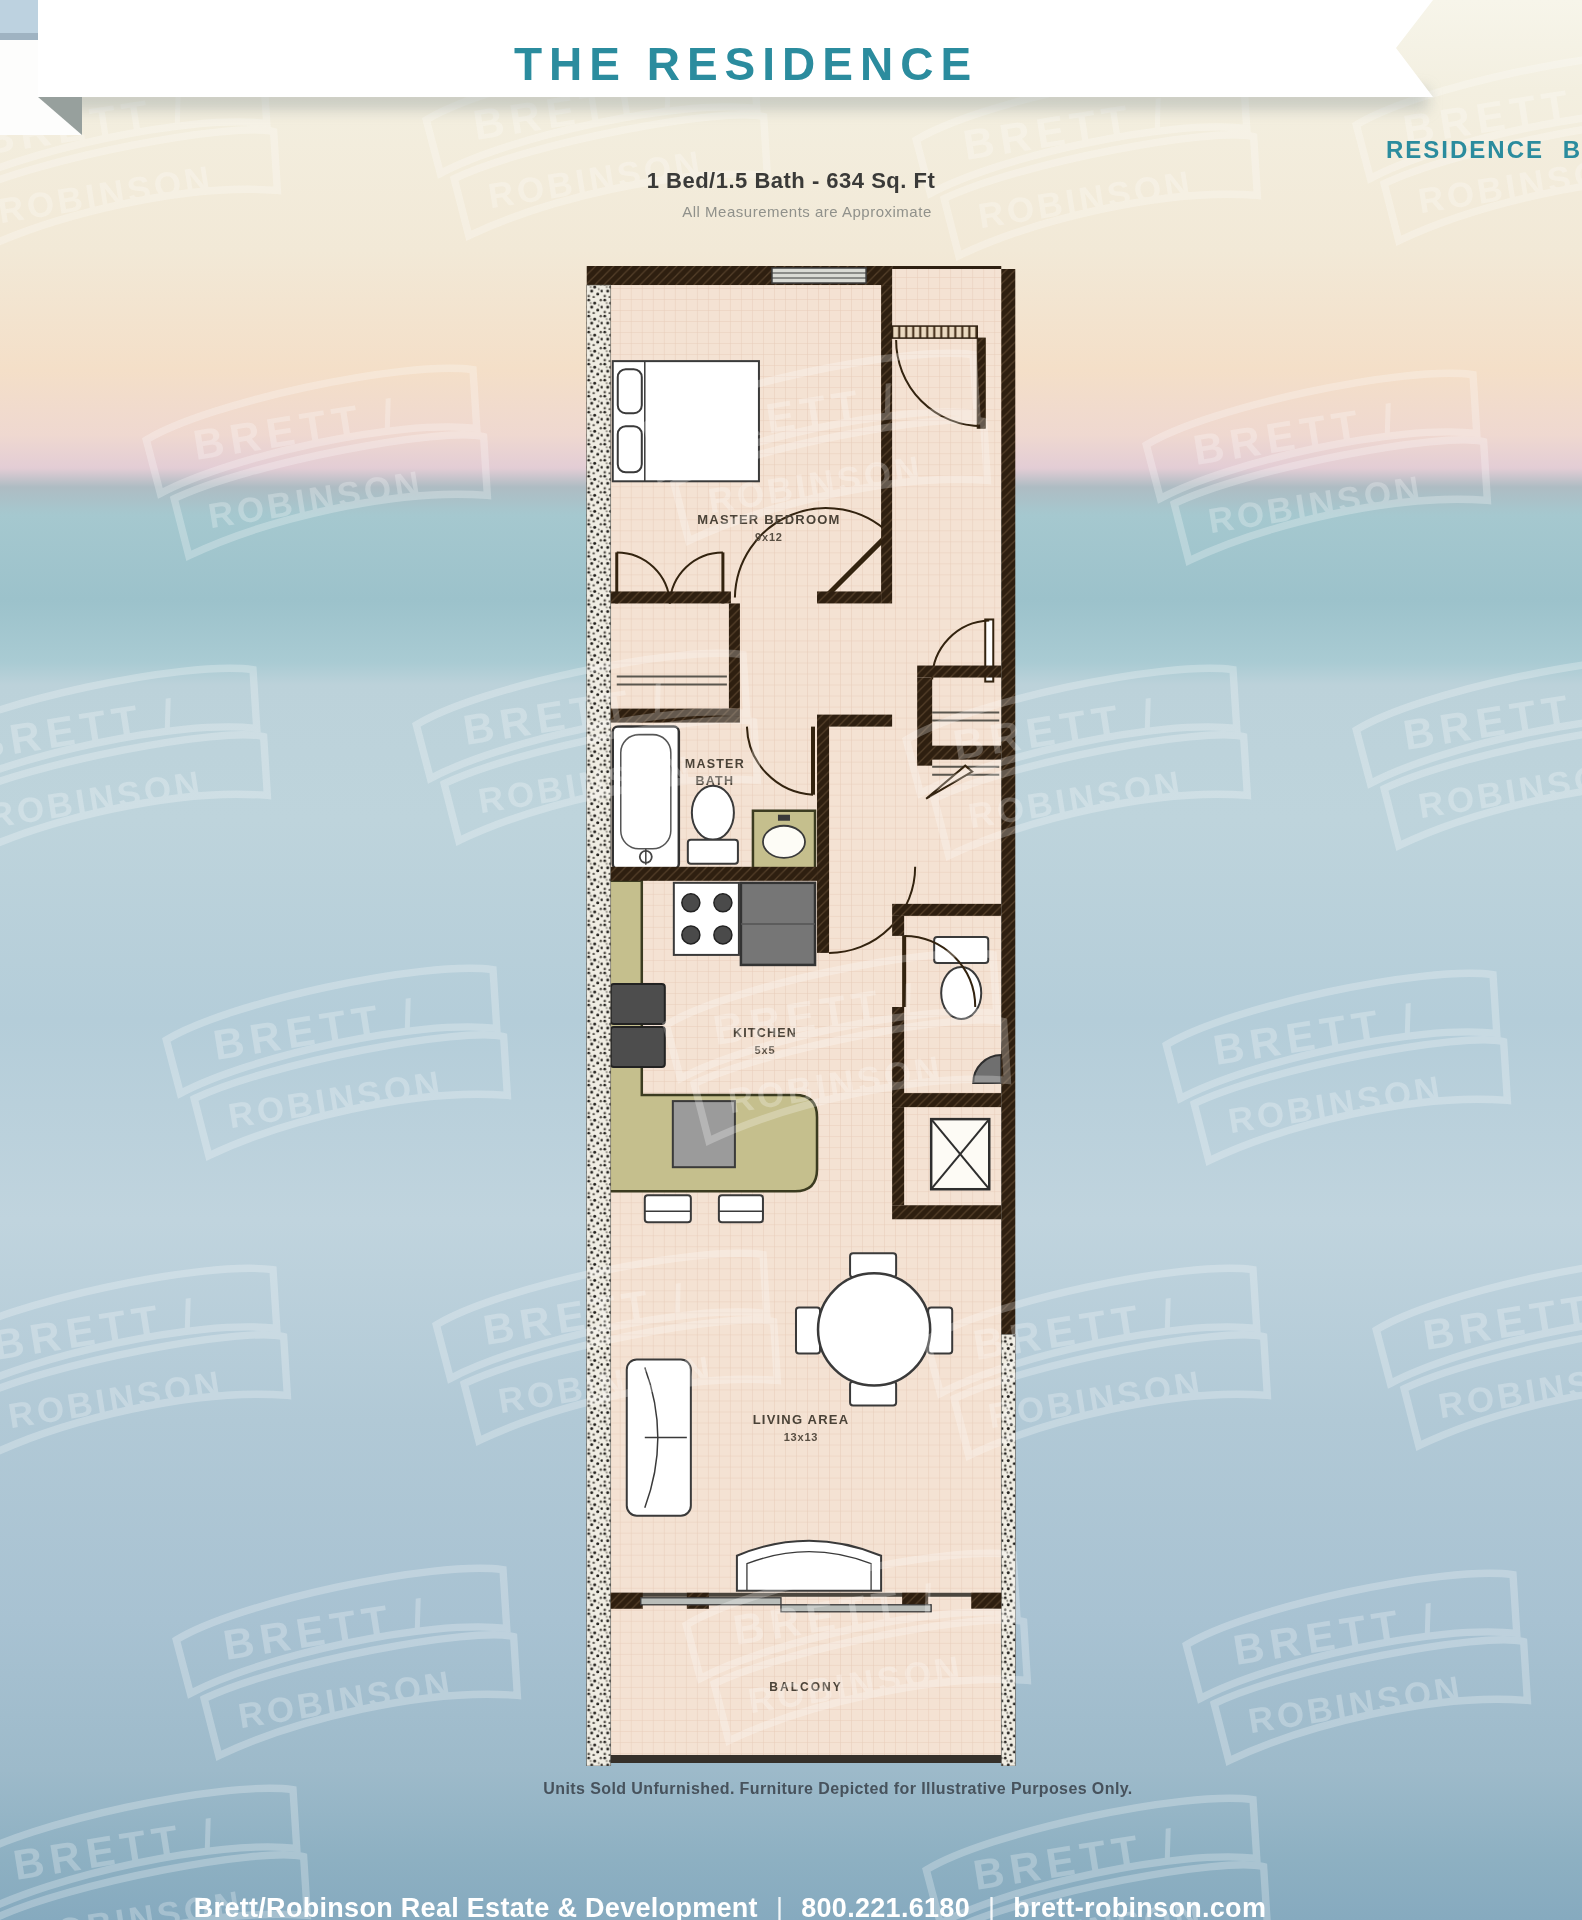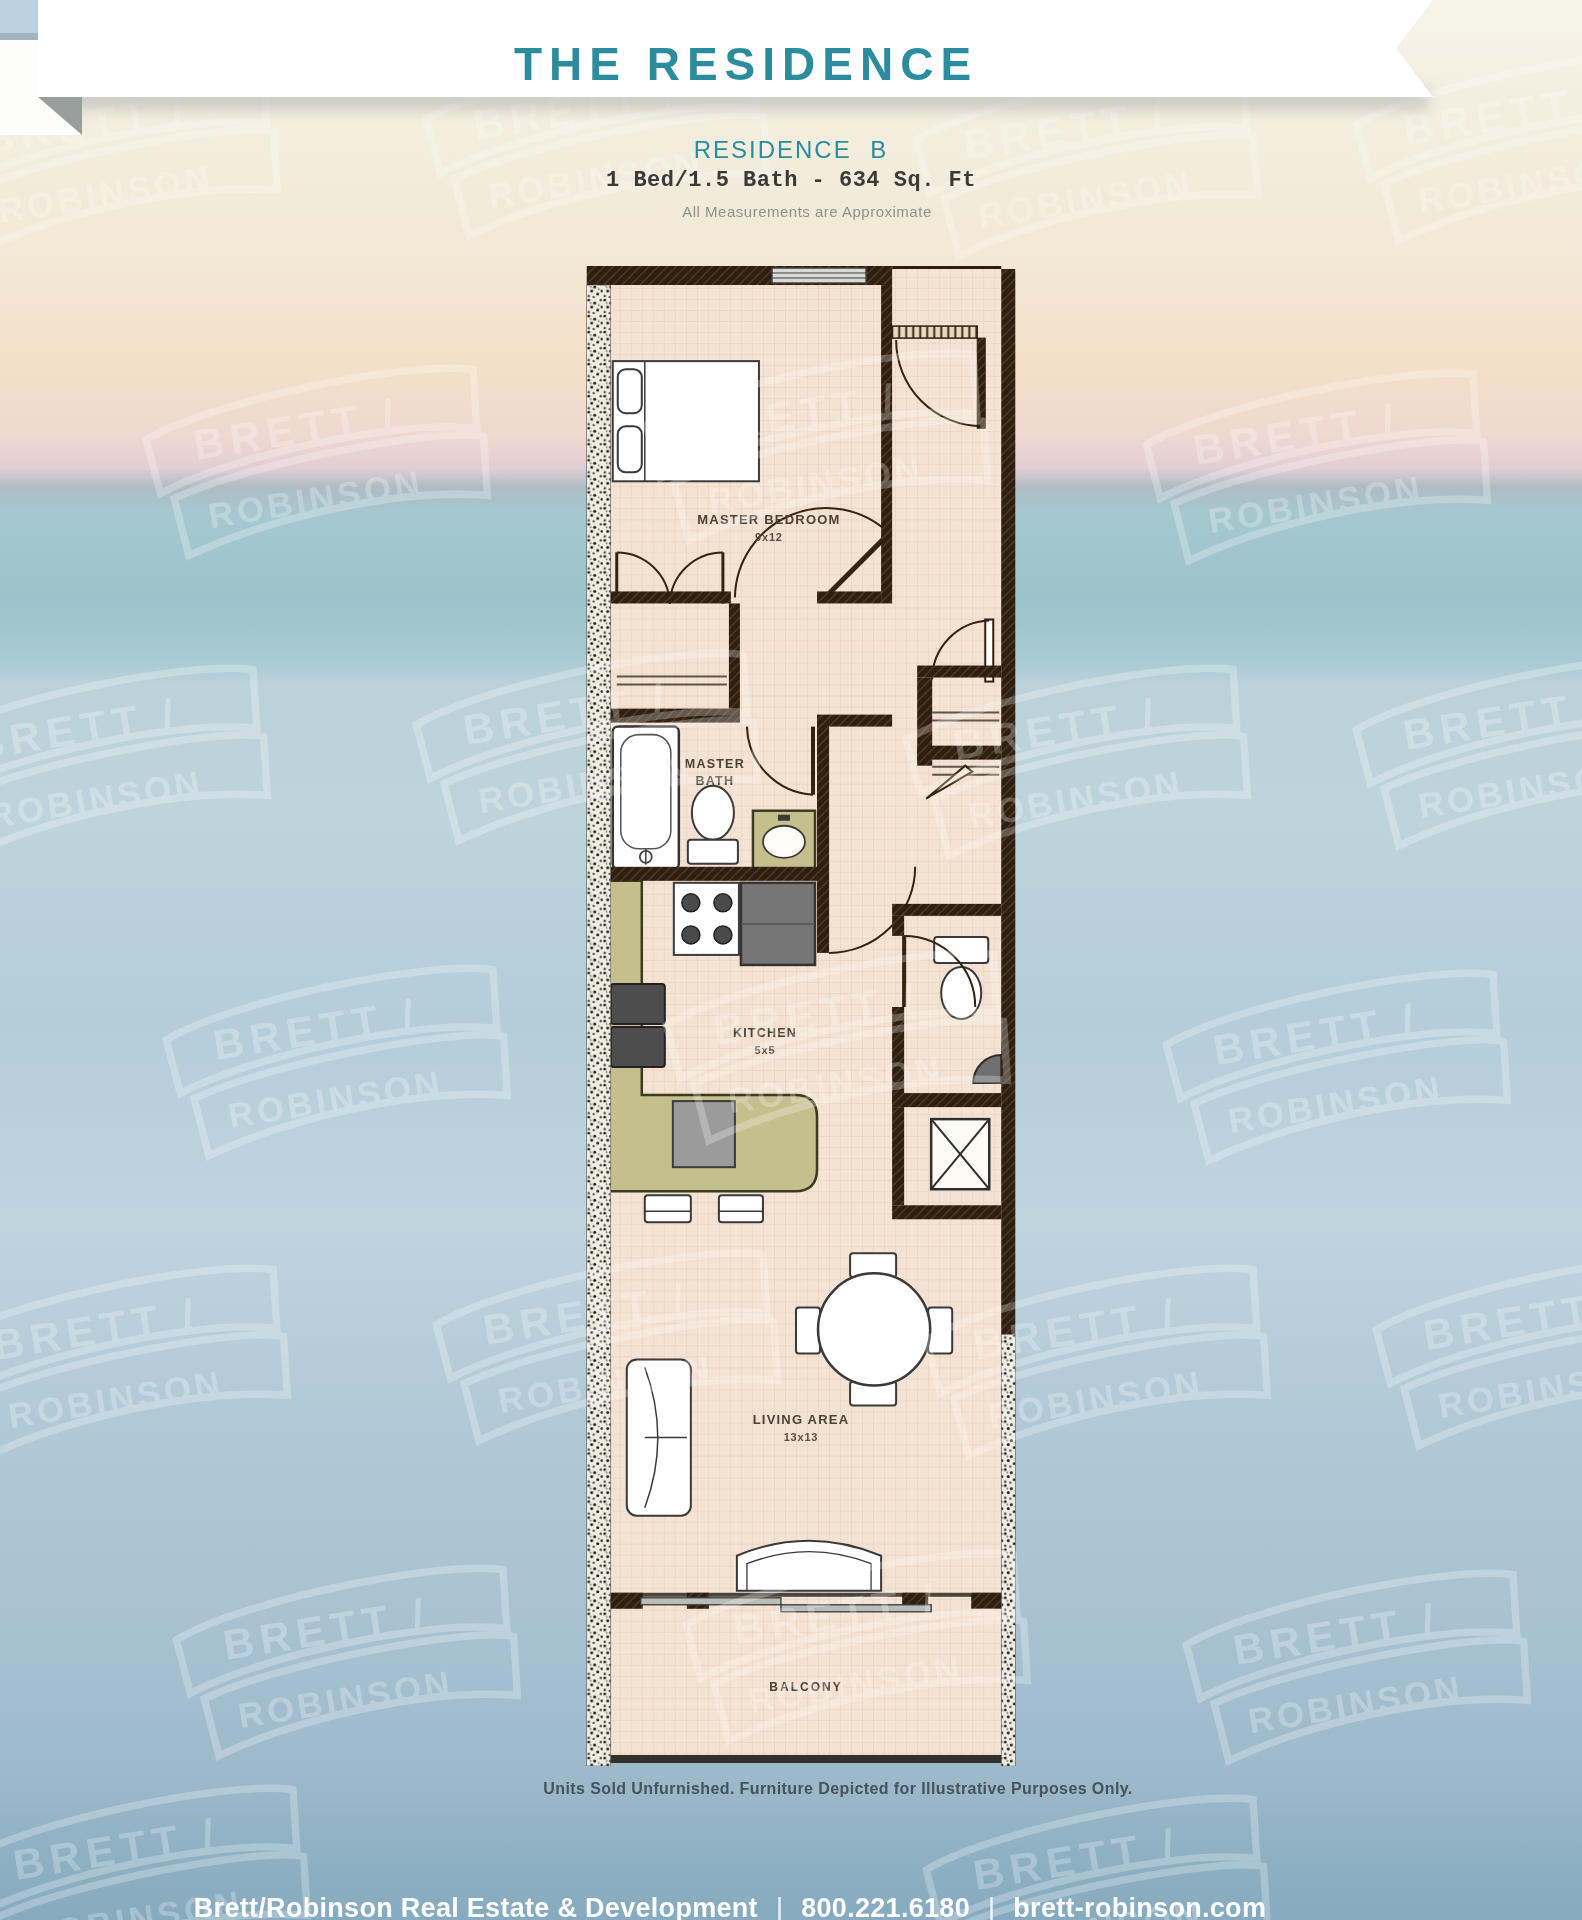--- a/index.html
+++ b/index.html
@@ -21,23 +21,23 @@
     background:#97a09d;clip-path:polygon(0 0,100% 0,100% 100%);}
   .banner{position:absolute;left:0;top:0;width:1582px;height:97px;}
   .banner-face{position:absolute;left:0;top:0;width:100%;height:100%;background:#ffffff;
     clip-path:polygon(38px 0,1433px 0,1396px 48px,1433px 97px,38px 97px);
     display:flex;align-items:flex-end;justify-content:center;}
   .banner-title{color:#2b8c9e;font-size:46px;font-weight:700;letter-spacing:7px;
     padding-bottom:6px;transform:translateX(-45px);}
 
   .subhead{position:absolute;left:0;top:0;width:1582px;text-align:center;}
   .res-label{position:absolute;top:136px;width:100%;color:#2b8c9e;
-    font-size:24px;font-weight:400;letter-spacing:2px;word-spacing:10px;}
+    font-size:24px;font-weight:700;letter-spacing:2px;word-spacing:10px;text-align:right;}
   .res-specs{position:absolute;top:168px;width:100%;color:#3a3a38;
-    font-size:22px;font-weight:700;letter-spacing:.5px;font-family:Liberation Mono, monospace;}
+    font-size:22px;font-weight:700;letter-spacing:.5px;}
   .res-note{position:absolute;top:203px;width:100%;color:#90918b;
     font-size:15px;font-weight:400;letter-spacing:.5px;margin-left:16px;}
 
   .plan-wrap{position:absolute;left:586px;top:266px;width:430px;height:1500px;}
 
   .wm-layer{position:absolute;left:0;top:0;width:1582px;height:1920px;
     pointer-events:none;opacity:.26;}
 
   .disclaimer{position:absolute;top:1780px;width:1582px;text-align:center;
     color:#47525c;font-size:16px;font-weight:700;letter-spacing:.4px;margin-left:47px;}

